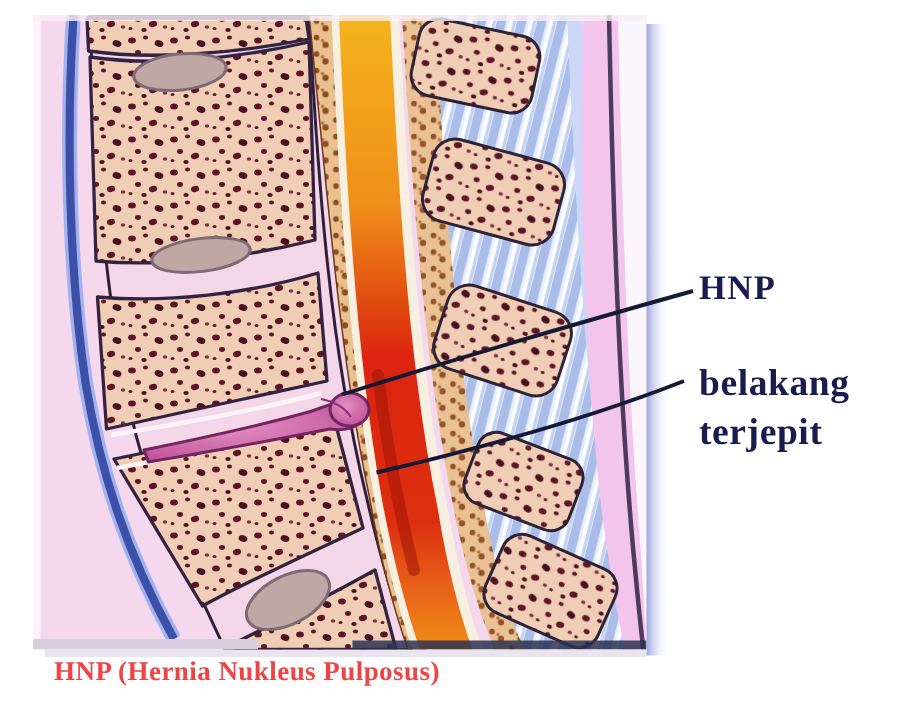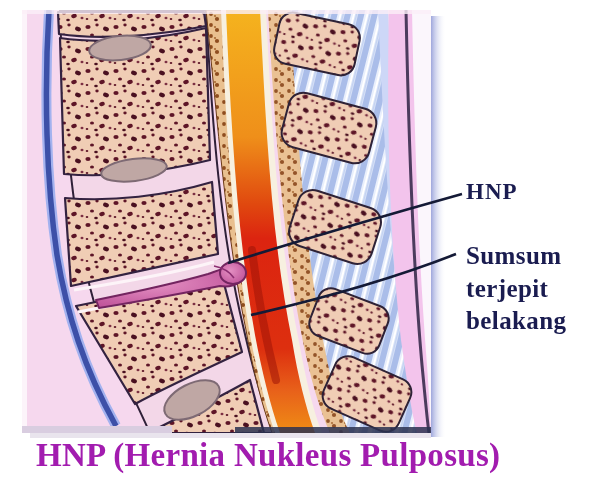--- a/index.html
+++ b/index.html
@@ -24,23 +24,23 @@
   }
   .label-sumsum{
     left:466px;top:240px;
     font-size:25px;
     line-height:32.5px;
     letter-spacing:.4px;
   }
   .caption{
     position:absolute;
     left:36px;top:437px;
-    font-size:33px;
+    font-size:18px;
     font-weight:700;
-    color:#a21caf;
+    color:#ef4444;
     letter-spacing:.3px;
     white-space:nowrap;
   }
 </style>
 </head>
 <body>
 
 <div class="stage">
 
   <svg width="600" height="480" viewBox="0 0 600 480">
@@ -152,19 +152,18 @@
     <rect x="431" y="16" width="15" height="421" fill="url(#shadowg)"></rect>
     <rect x="30" y="433" width="401" height="5" fill="#cfc4d8" opacity="0.45"></rect>
 
     <path d="M 462,194 Q 340,228 228,263" fill="none" stroke="#141a36" stroke-width="2.6"></path>
     <path d="M 456,254 Q 372,287 251,315" fill="none" stroke="#141a36" stroke-width="2.6"></path>
   </svg>
 
   <div class="label label-hnp">HNP</div>
 
   <div class="label label-sumsum">
-    <div>Sumsum</div>
+    <div>belakang</div>
     <div>terjepit</div>
-    <div>belakang</div>
   </div>
 
   <div class="caption">HNP (Hernia Nukleus Pulposus)</div>
 </div>
 
 </body></html>

